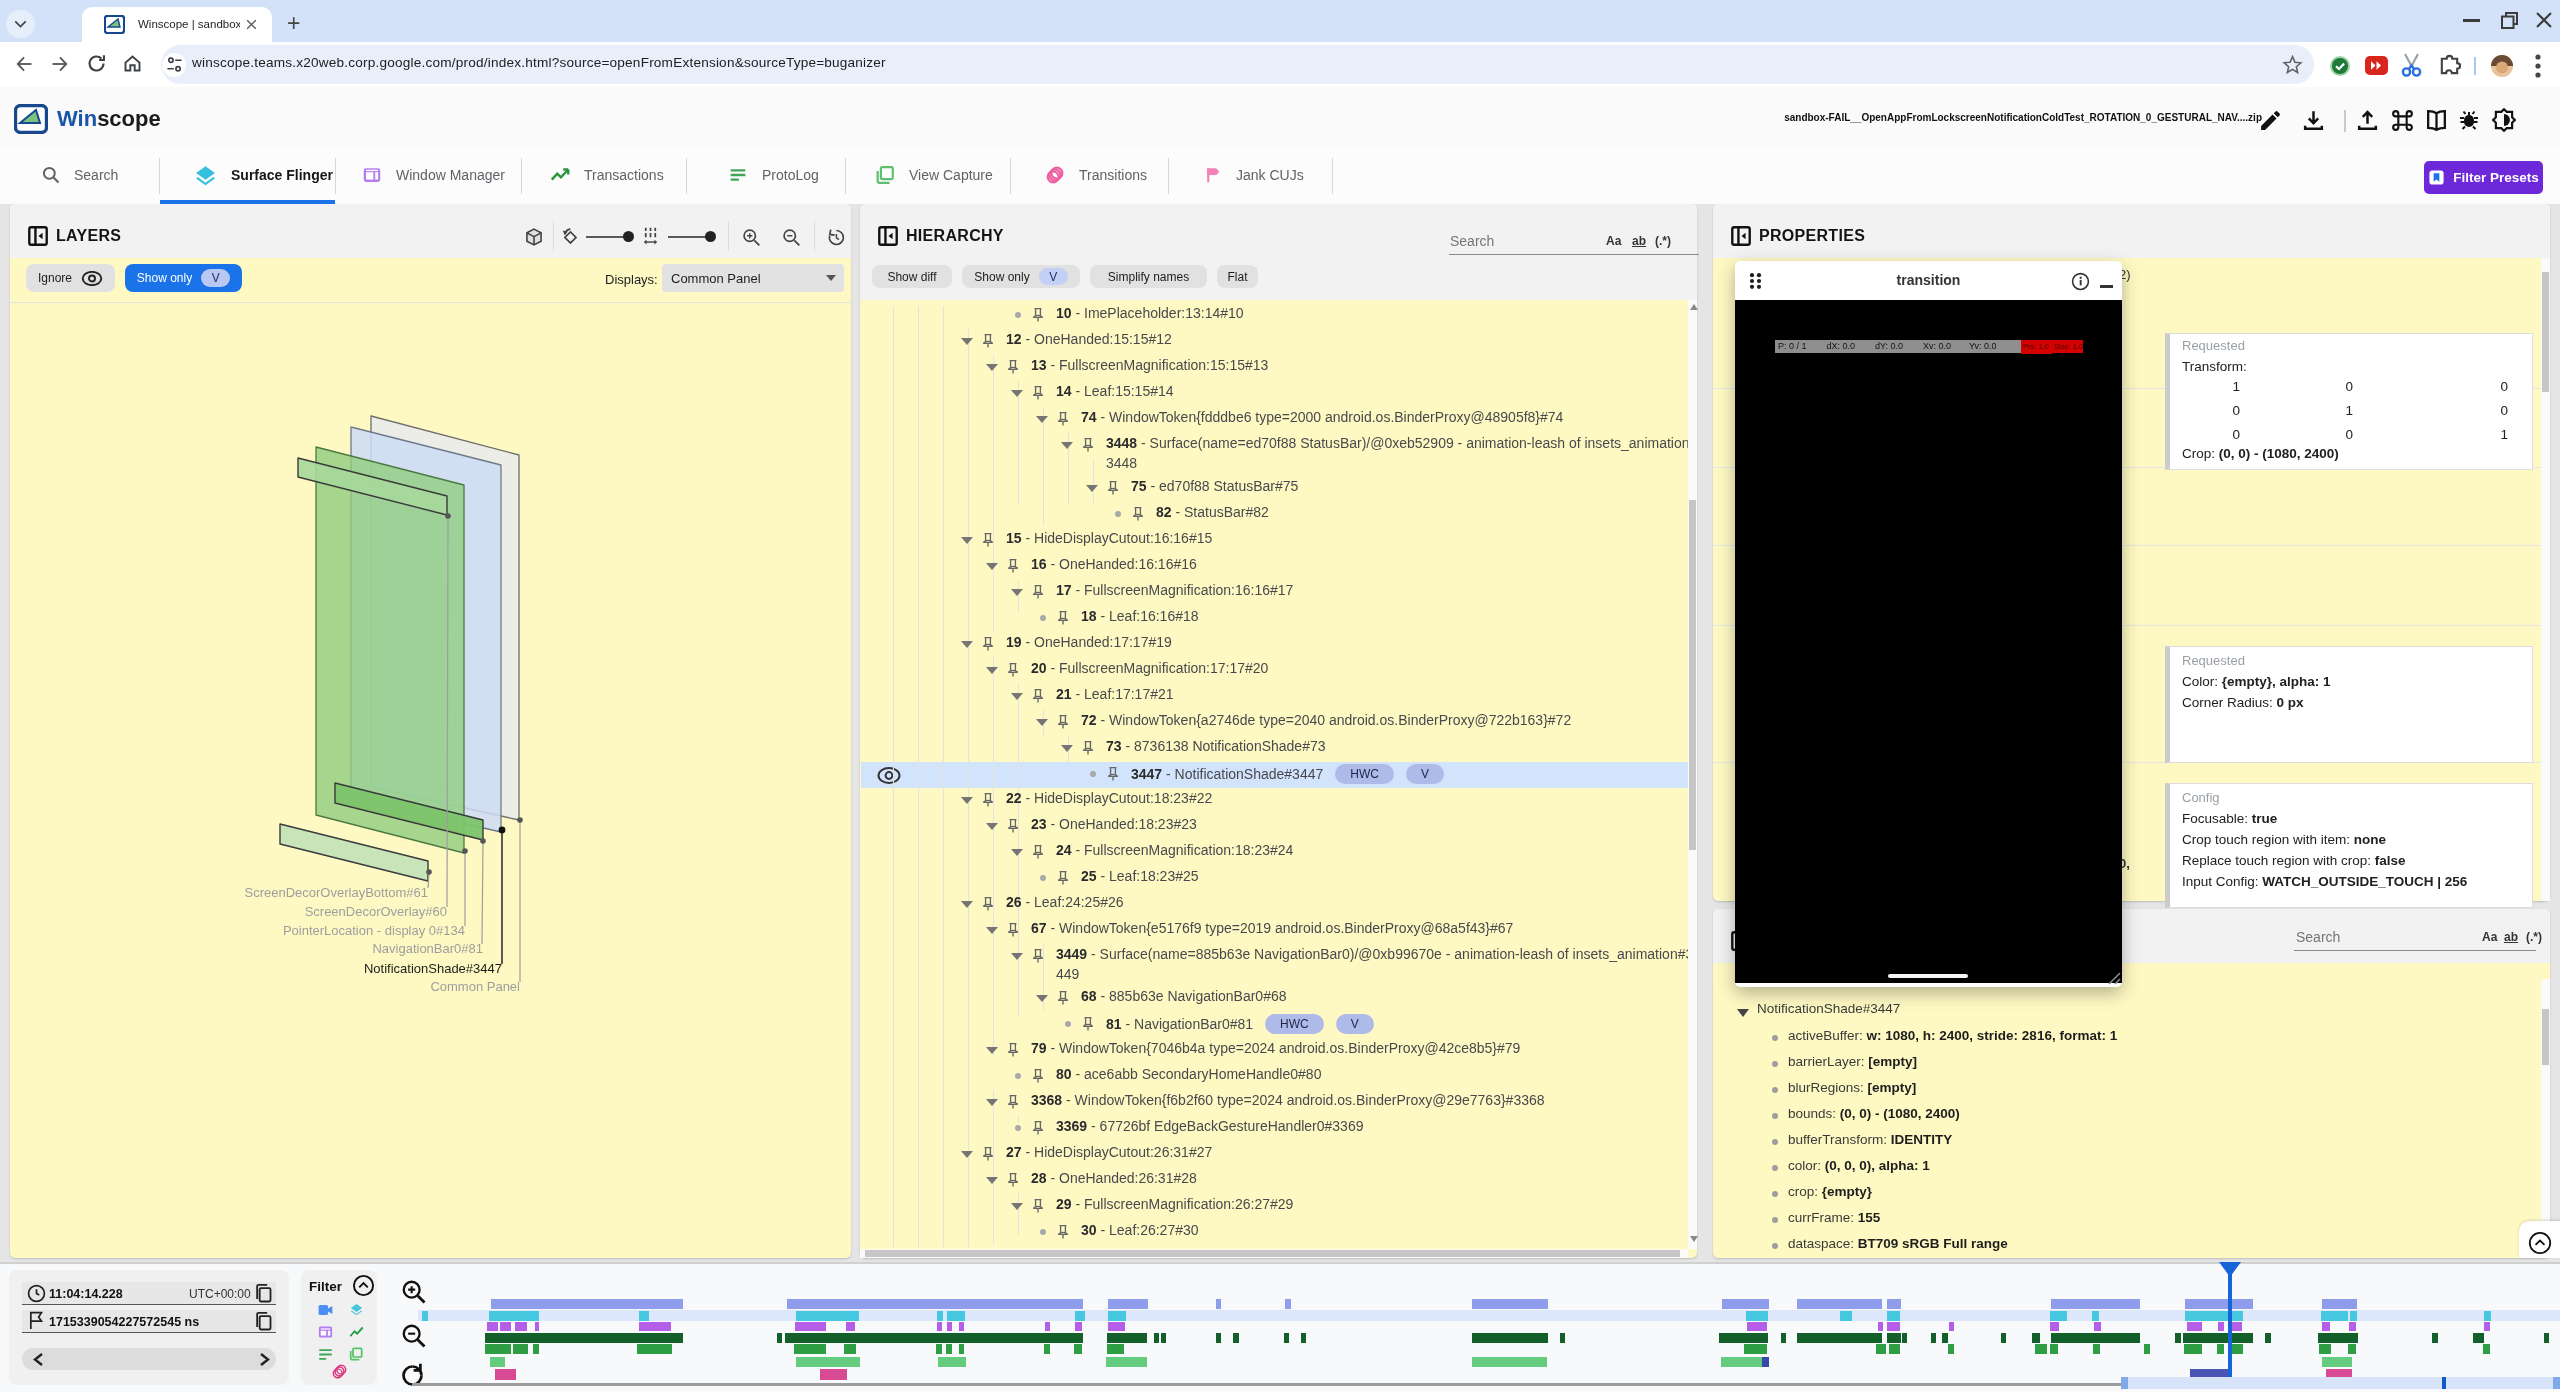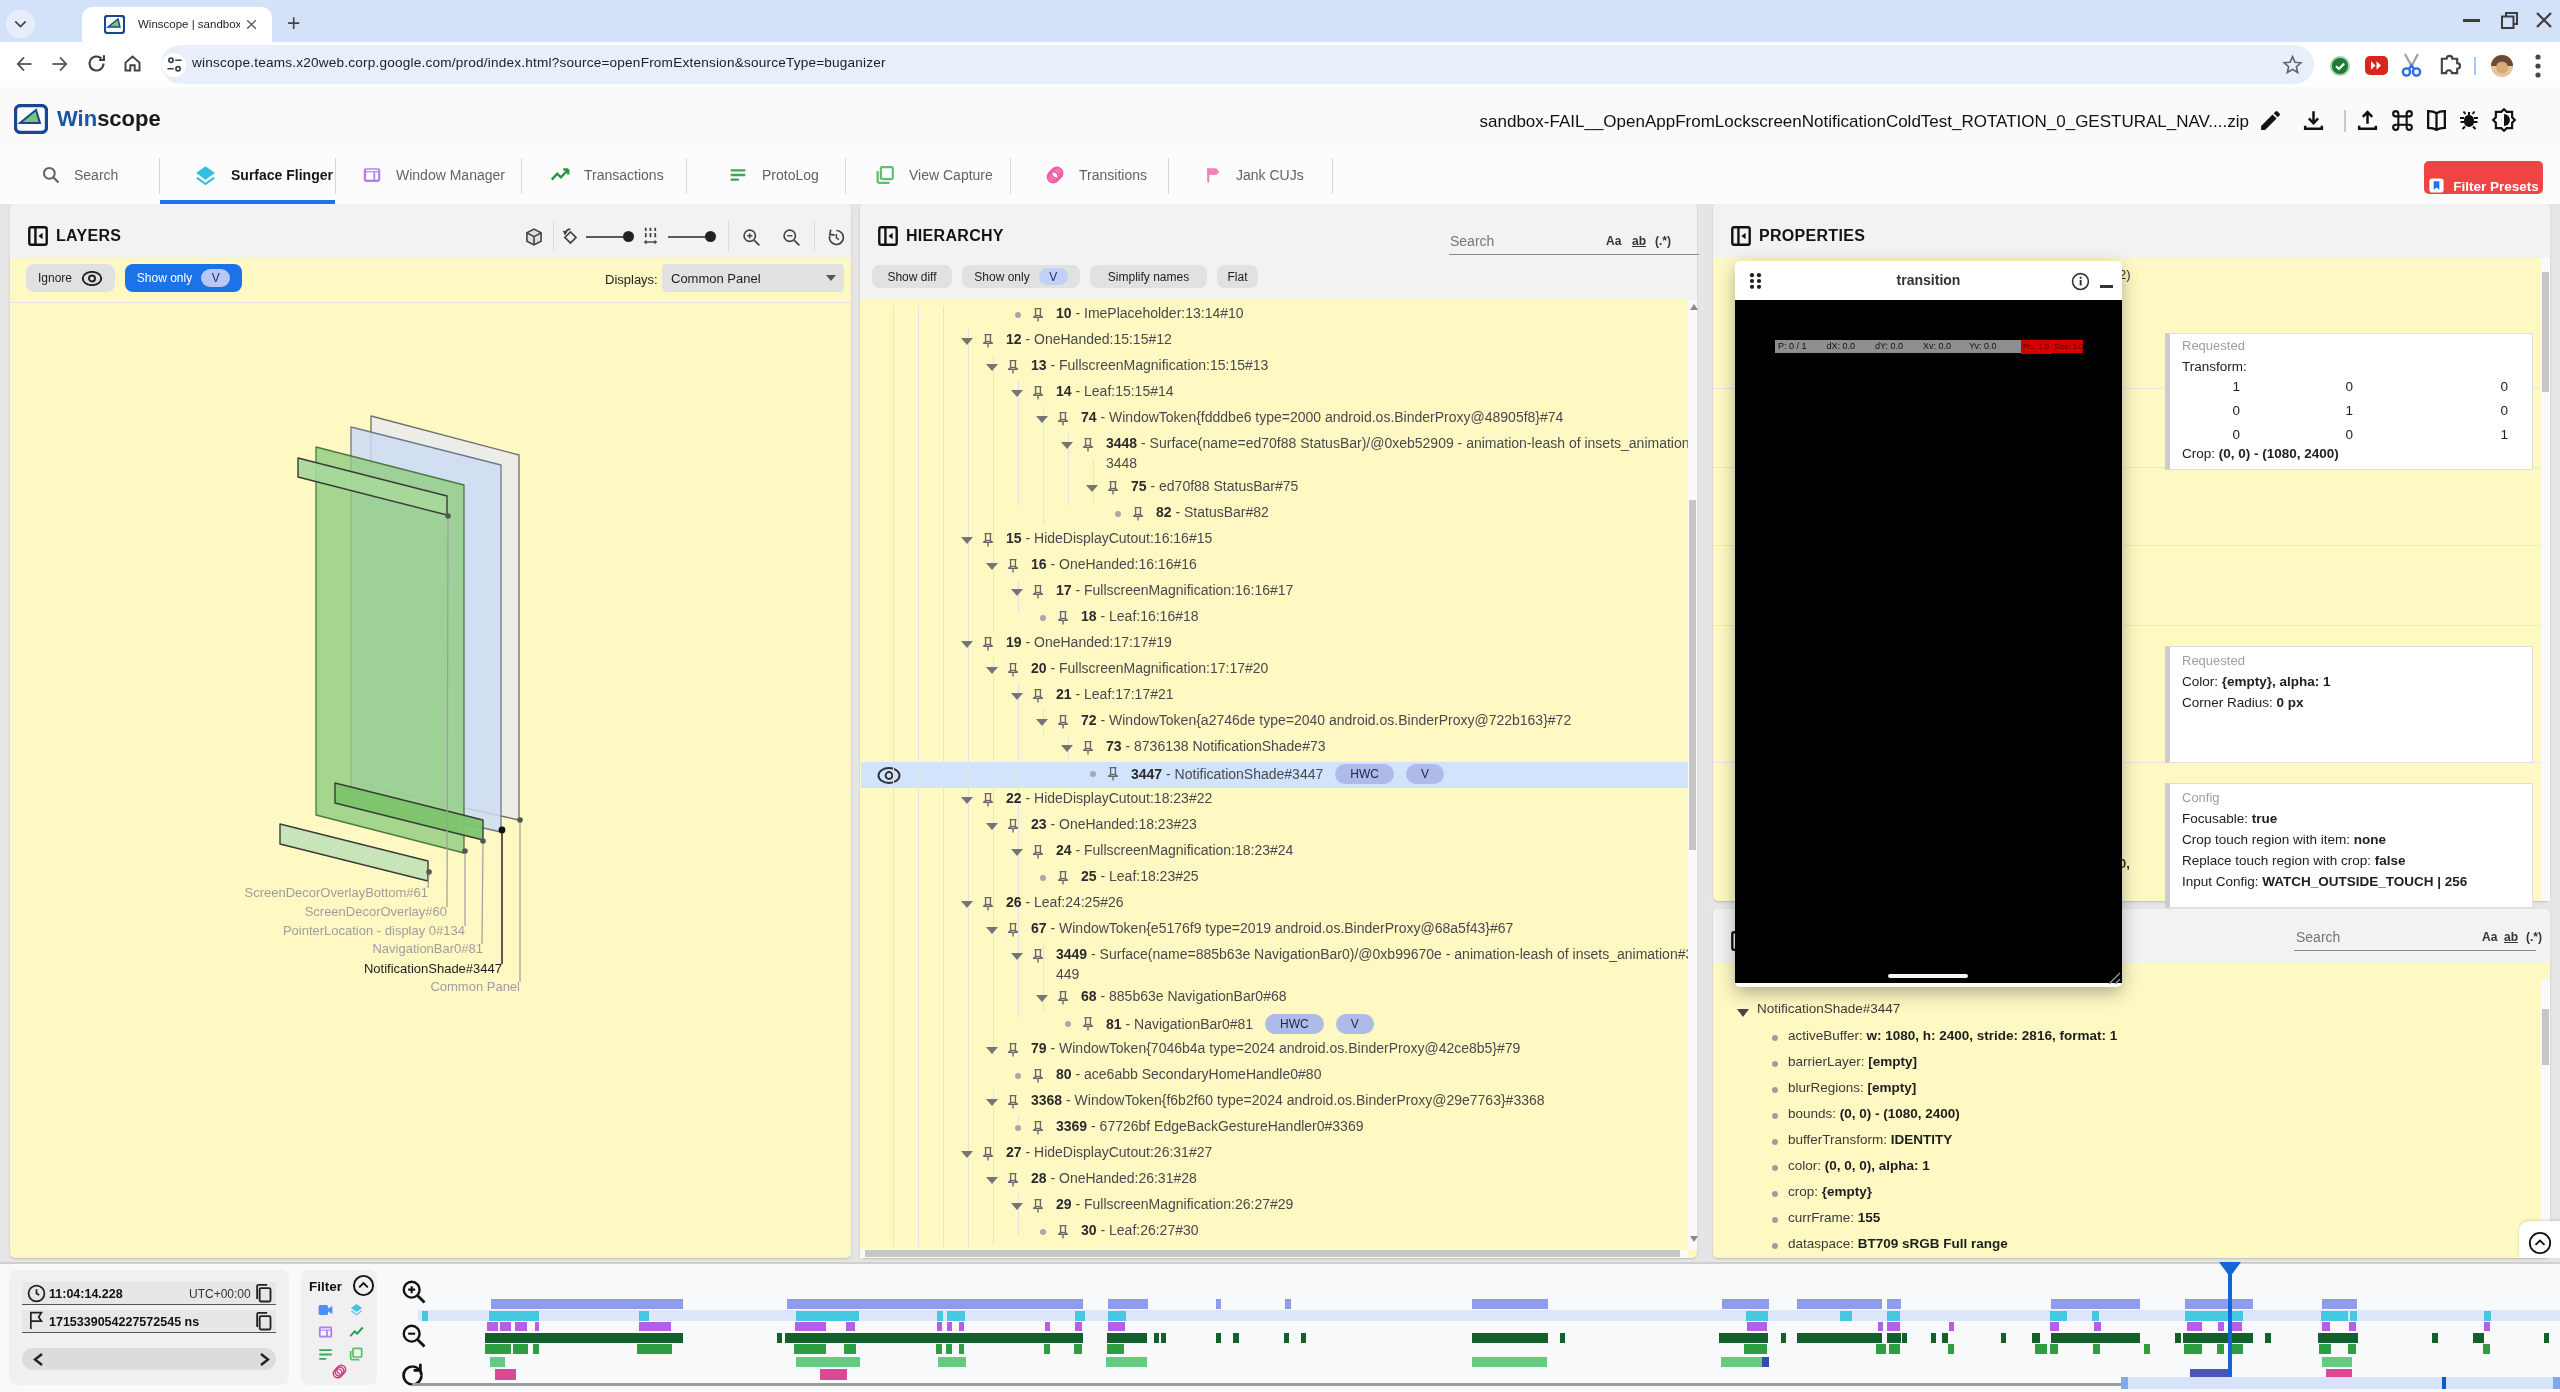--- a/index.html
+++ b/index.html
@@ -16,27 +16,27 @@
 #newtab { position:absolute; left:287px; top:10px; font-size:23px; color:#454545; font-weight:300; }
 .winctl { position:absolute; top:10px; color:#3c3c3c; }
 #toolbar { position:absolute; left:0; top:42px; width:2560px; height:45px; background:#fff; }
 #omnibox { position:absolute; left:161px; top:45px; width:2153px; height:39px; background:#e9eefb; border-radius:20px; }
 #urltext { position:absolute; left:192px; top:55px; font-size:13.6px; color:#202124; letter-spacing:0.2px; }
 
 
 #appheader { position:absolute; left:0; top:87px; width:2560px; height:61px; background:#fafafa; }
 #wstitle { position:absolute; left:57px; top:106px; font-size:22px; font-weight:bold; color:#1b1b1b; }
 #wstitle .blue { color:#1a56a7; }
-#fname { position:absolute; right:311px; top:112px; font-size:17px; font-weight:normal; color:#111; }
+#fname { position:absolute; right:298px; top:112px; font-size:10px; font-weight:bold; color:#111; }
 #navrow { position:absolute; left:0; top:148px; width:2560px; height:56px; background:#fcfcfc; }
 #navrow .tab { position:absolute; top:0; height:54px; display:flex; align-items:center; gap:13px; font-size:14px; color:#5f6368; }
 #navrow .tab.active { color:#161616; font-weight:bold; }
 #navrow .vdiv { position:absolute; top:10px; height:36px; width:1px; background:#d7d7d7; }
 #sfunderline { position:absolute; left:160px; top:200px; width:175px; height:4px; background:#1a73e8; }
-#filterpresets { position:absolute; left:2424px; top:161px; width:119px; height:33px; background:#ef4444; border-radius:5px; color:#fff; font-size:13.5px; font-weight:bold; display:flex; align-items:flex-end; justify-content:center; gap:8px; }
+#filterpresets { position:absolute; left:2424px; top:161px; width:119px; height:33px; background:#6d28d9; border-radius:5px; color:#fff; font-size:13.5px; font-weight:bold; display:flex; align-items:center; justify-content:center; gap:8px; }
 
 
 .panel { position:absolute; background:#fef9c3; border-radius:5px; box-shadow:0 1px 2px rgba(0,0,0,0.18); }
 .phead { position:absolute; left:0; top:0; width:100%; background:#f2f2f2; border-radius:5px 5px 0 0; }
 .ptitle { position:absolute; font-size:16px; font-weight:500; letter-spacing:0.3px; color:#141414; font-weight:bold; }
 .chip { position:absolute; background:#e1e1e1; border-radius:8px; font-size:12px; font-weight:500; color:#1d1d1d; display:flex; align-items:center; justify-content:center; gap:9px; }
 .vpill { background:#b9c7f3; border-radius:999px; font-size:12px; color:#20306b; width:38px; height:22px; display:flex; align-items:center; justify-content:center; }
 .searchph { font-size:14px; color:#757575; }
 .sline { position:absolute; height:1px; background:#8a8a8a; }
 .mini { font-size:12px; color:#333; font-weight:bold; }

